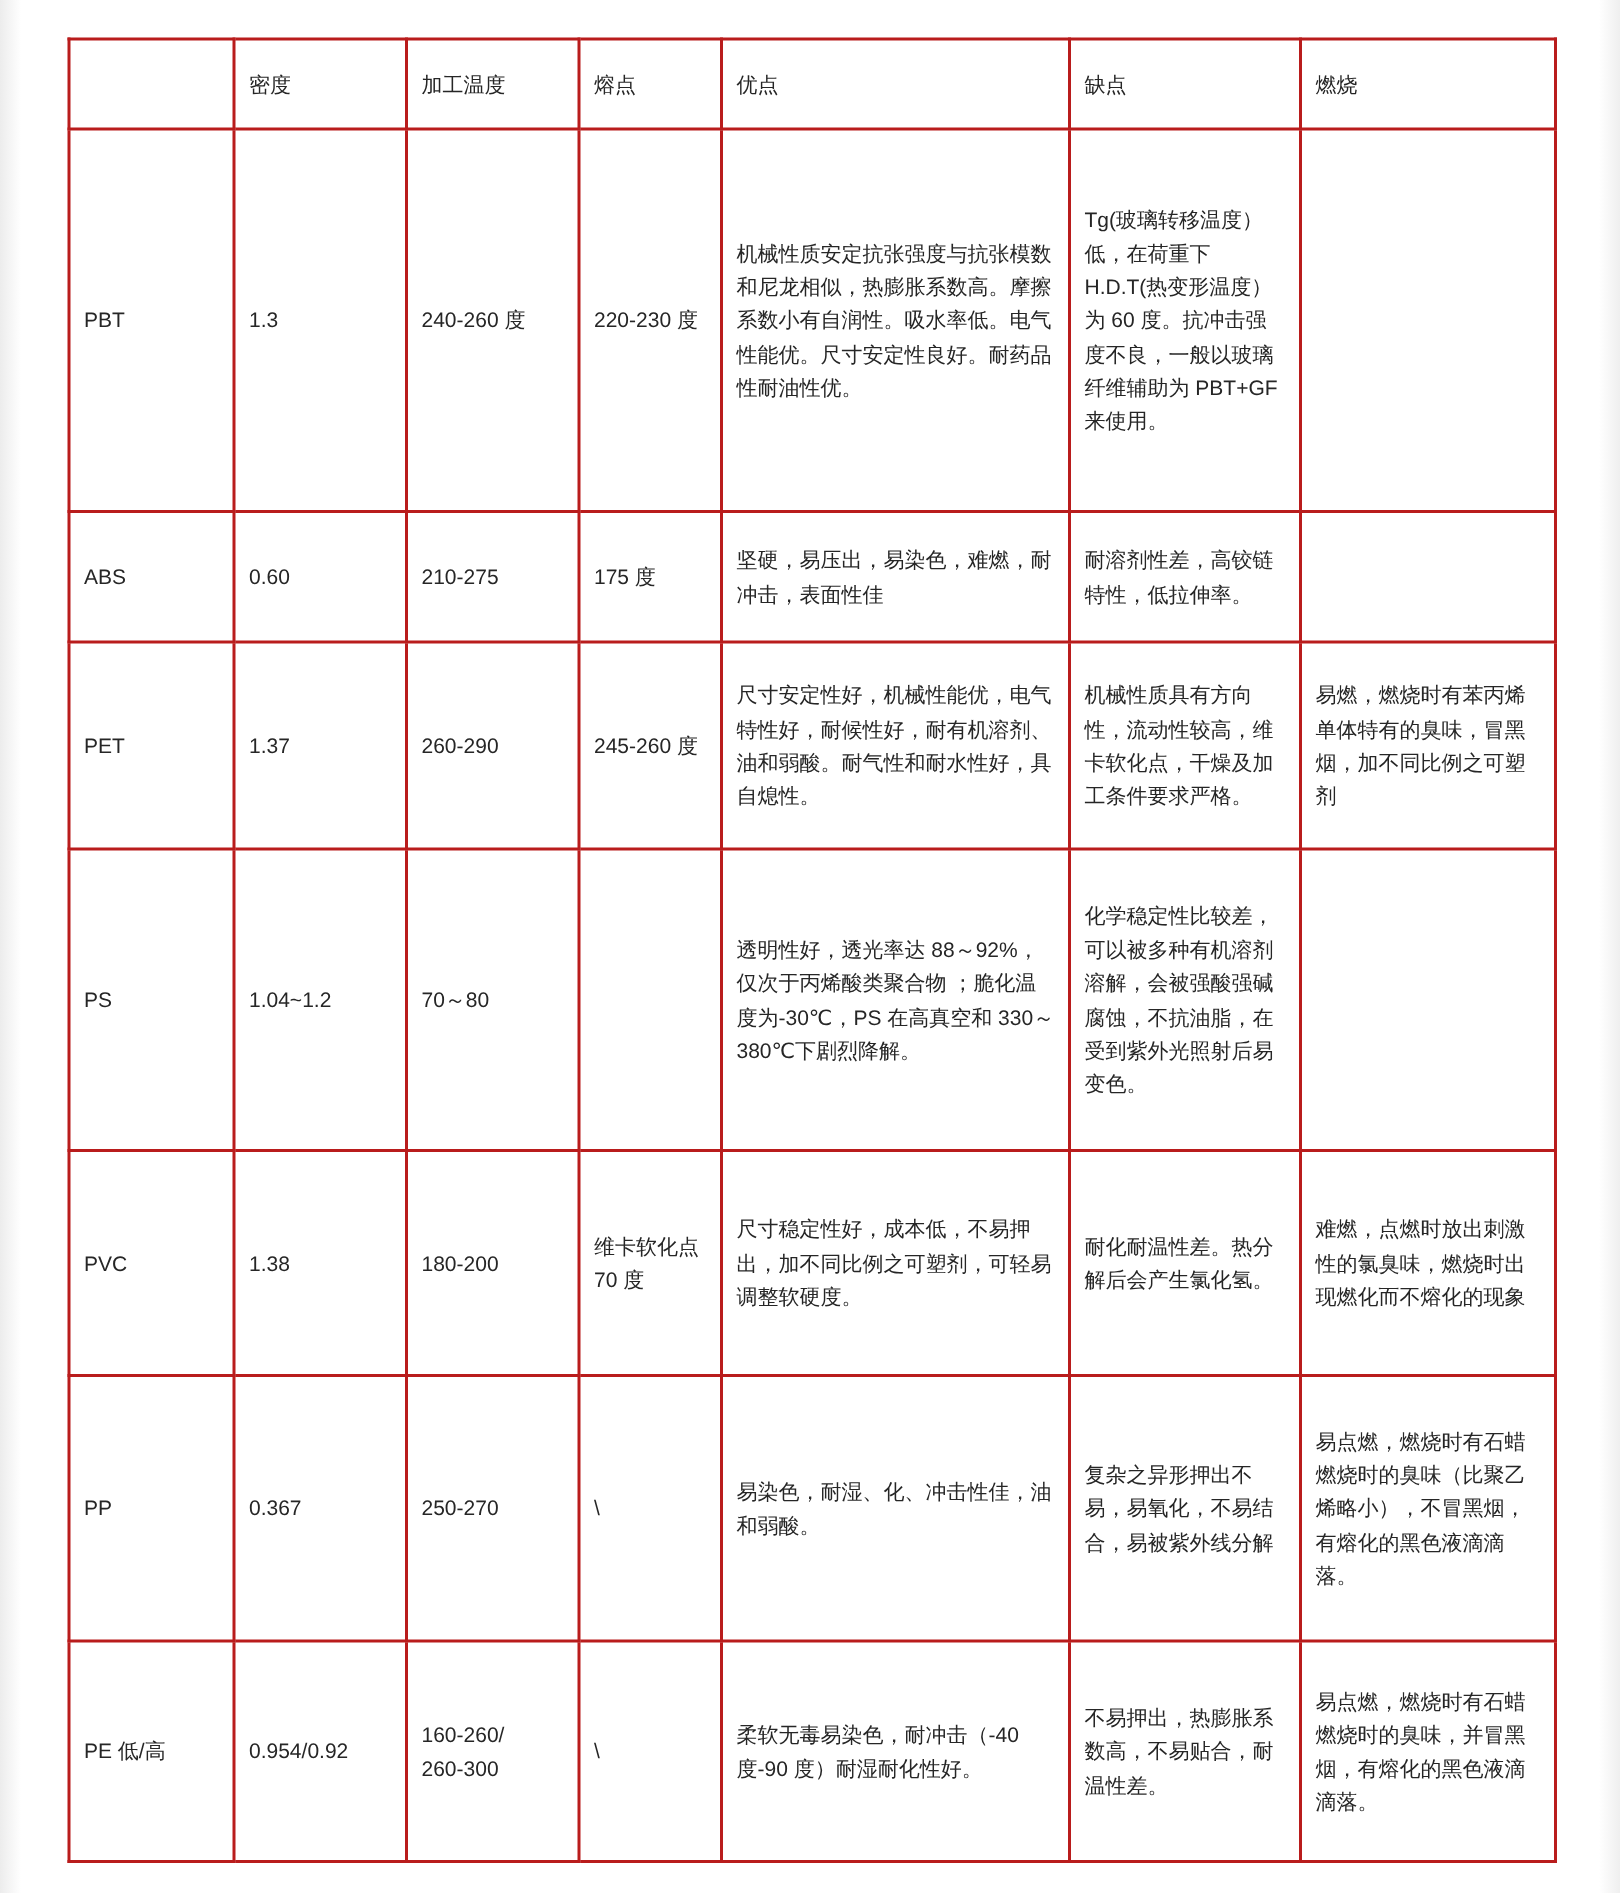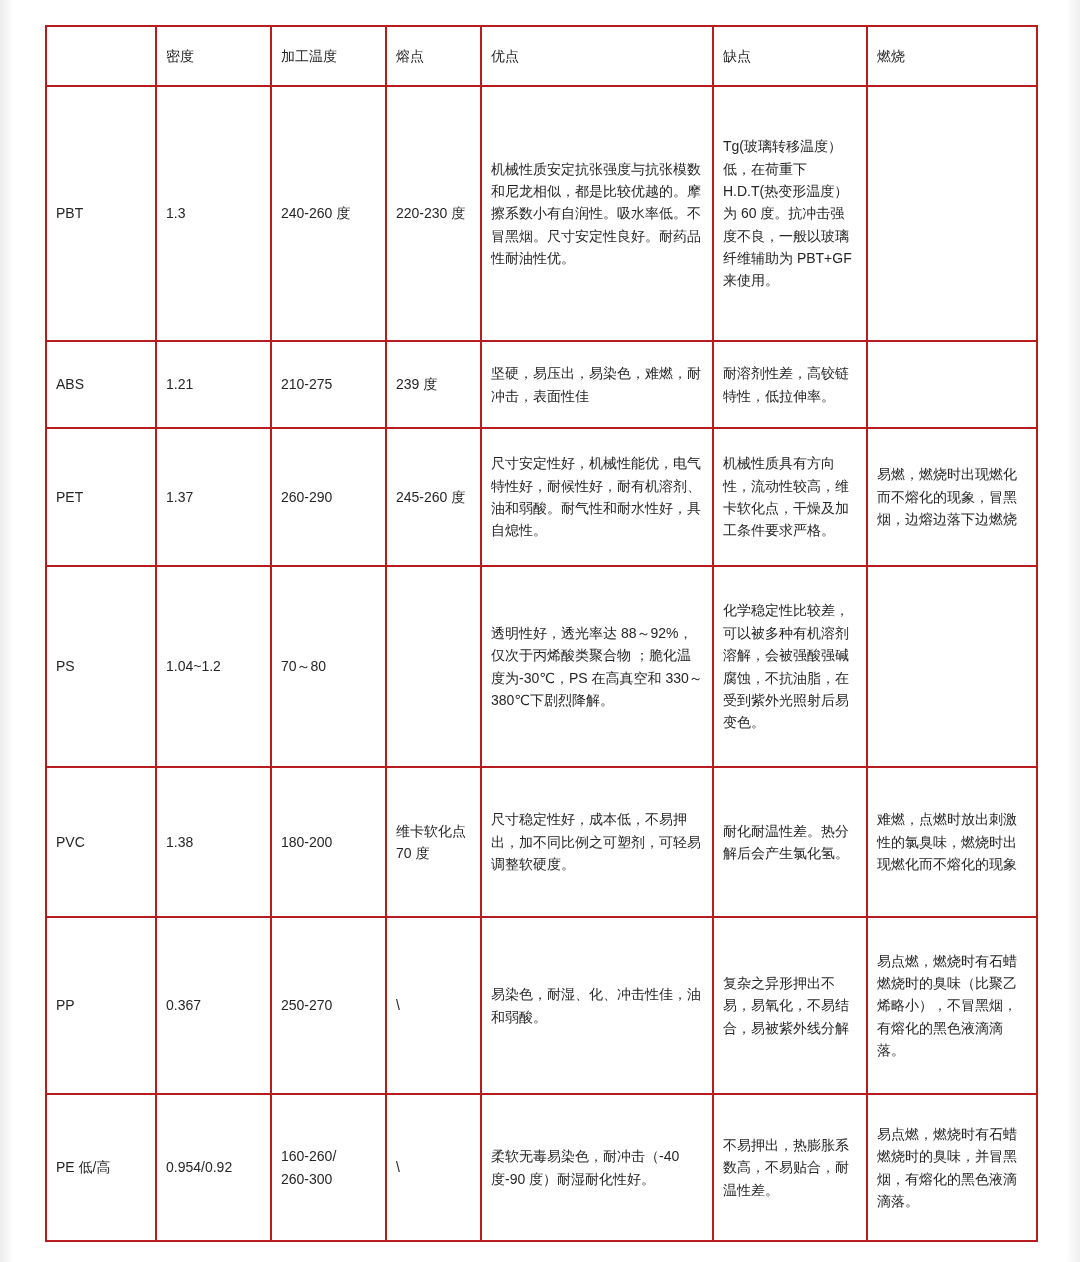--- a/index.html
+++ b/index.html
@@ -71,43 +71,43 @@
       <th>优点</th>
       <th>缺点</th>
       <th>燃烧</th>
     </tr>
 
     <tr class="r-pbt">
       <td>PBT</td>
       <td>1.3</td>
       <td>240-260 度</td>
       <td>220-230 度</td>
-      <td>机械性质安定抗张强度与抗张模数和尼龙相似，都是比较优越的。摩擦系数小有自润性。吸水率低。不冒黑烟。尺寸安定性良好。耐药品性耐油性优。</td>
+      <td>机械性质安定抗张强度与抗张模数和尼龙相似，热膨胀系数高。摩擦系数小有自润性。吸水率低。电气性能优。尺寸安定性良好。耐药品性耐油性优。</td>
       <td>Tg(玻璃转移温度）低，在荷重下 H.D.T(热变形温度）为 60 度。抗冲击强度不良，一般以玻璃纤维辅助为 PBT+GF 来使用。</td>
       <td></td>
     </tr>
 
     <tr class="r-abs">
       <td>ABS</td>
-      <td>1.21</td>
+      <td>0.60</td>
       <td>210-275</td>
-      <td>239 度</td>
+      <td>175 度</td>
       <td>坚硬，易压出，易染色，难燃，耐冲击，表面性佳</td>
       <td>耐溶剂性差，高铰链特性，低拉伸率。</td>
       <td></td>
     </tr>
 
     <tr class="r-pet">
       <td>PET</td>
       <td>1.37</td>
       <td>260-290</td>
       <td>245-260 度</td>
       <td>尺寸安定性好，机械性能优，电气特性好，耐候性好，耐有机溶剂、油和弱酸。耐气性和耐水性好，具自熄性。</td>
       <td>机械性质具有方向性，流动性较高，维卡软化点，干燥及加工条件要求严格。</td>
-      <td>易燃，燃烧时出现燃化而不熔化的现象，冒黑烟，边熔边落下边燃烧</td>
+      <td>易燃，燃烧时有苯丙烯单体特有的臭味，冒黑烟，加不同比例之可塑剂</td>
     </tr>
 
     <tr class="r-ps">
       <td>PS</td>
       <td>1.04~1.2</td>
       <td>70～80</td>
       <td></td>
       <td>透明性好，透光率达 88～92%，仅次于丙烯酸类聚合物 ；脆化温度为-30℃，PS 在高真空和 330～380℃下剧烈降解。</td>
       <td>化学稳定性比较差，可以被多种有机溶剂溶解，会被强酸强碱腐蚀，不抗油脂，在受到紫外光照射后易变色。</td>
       <td></td>

